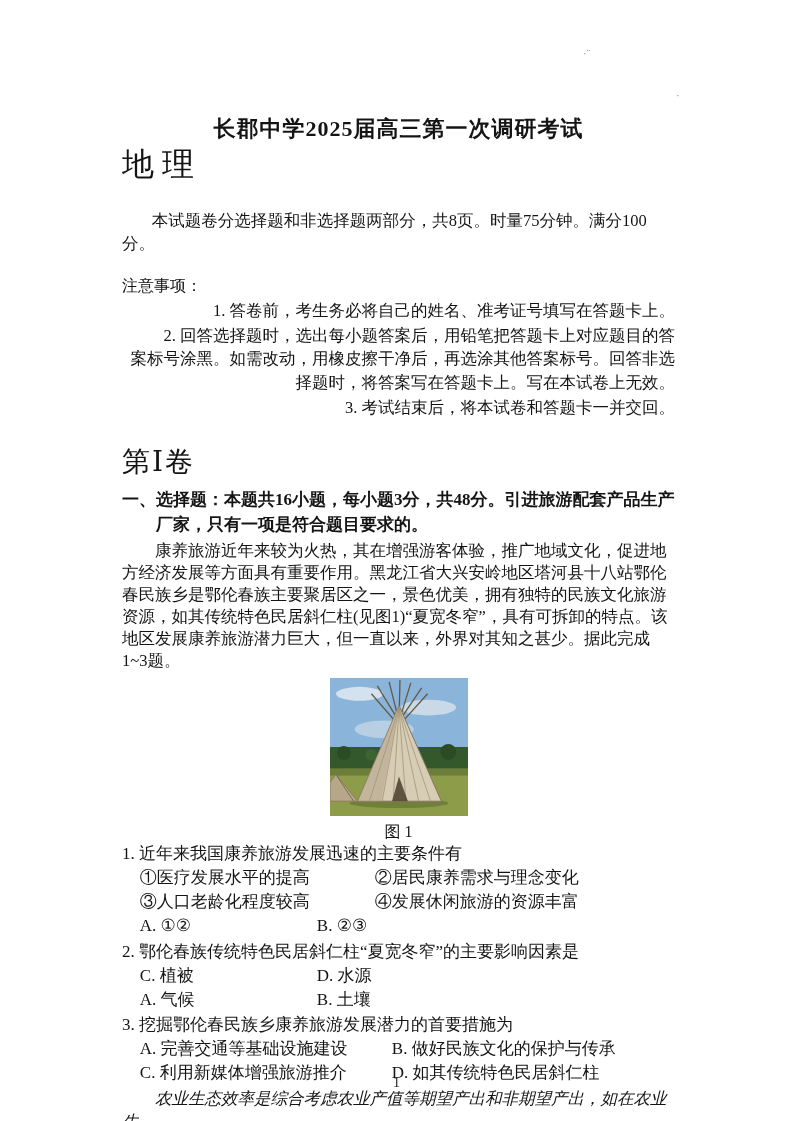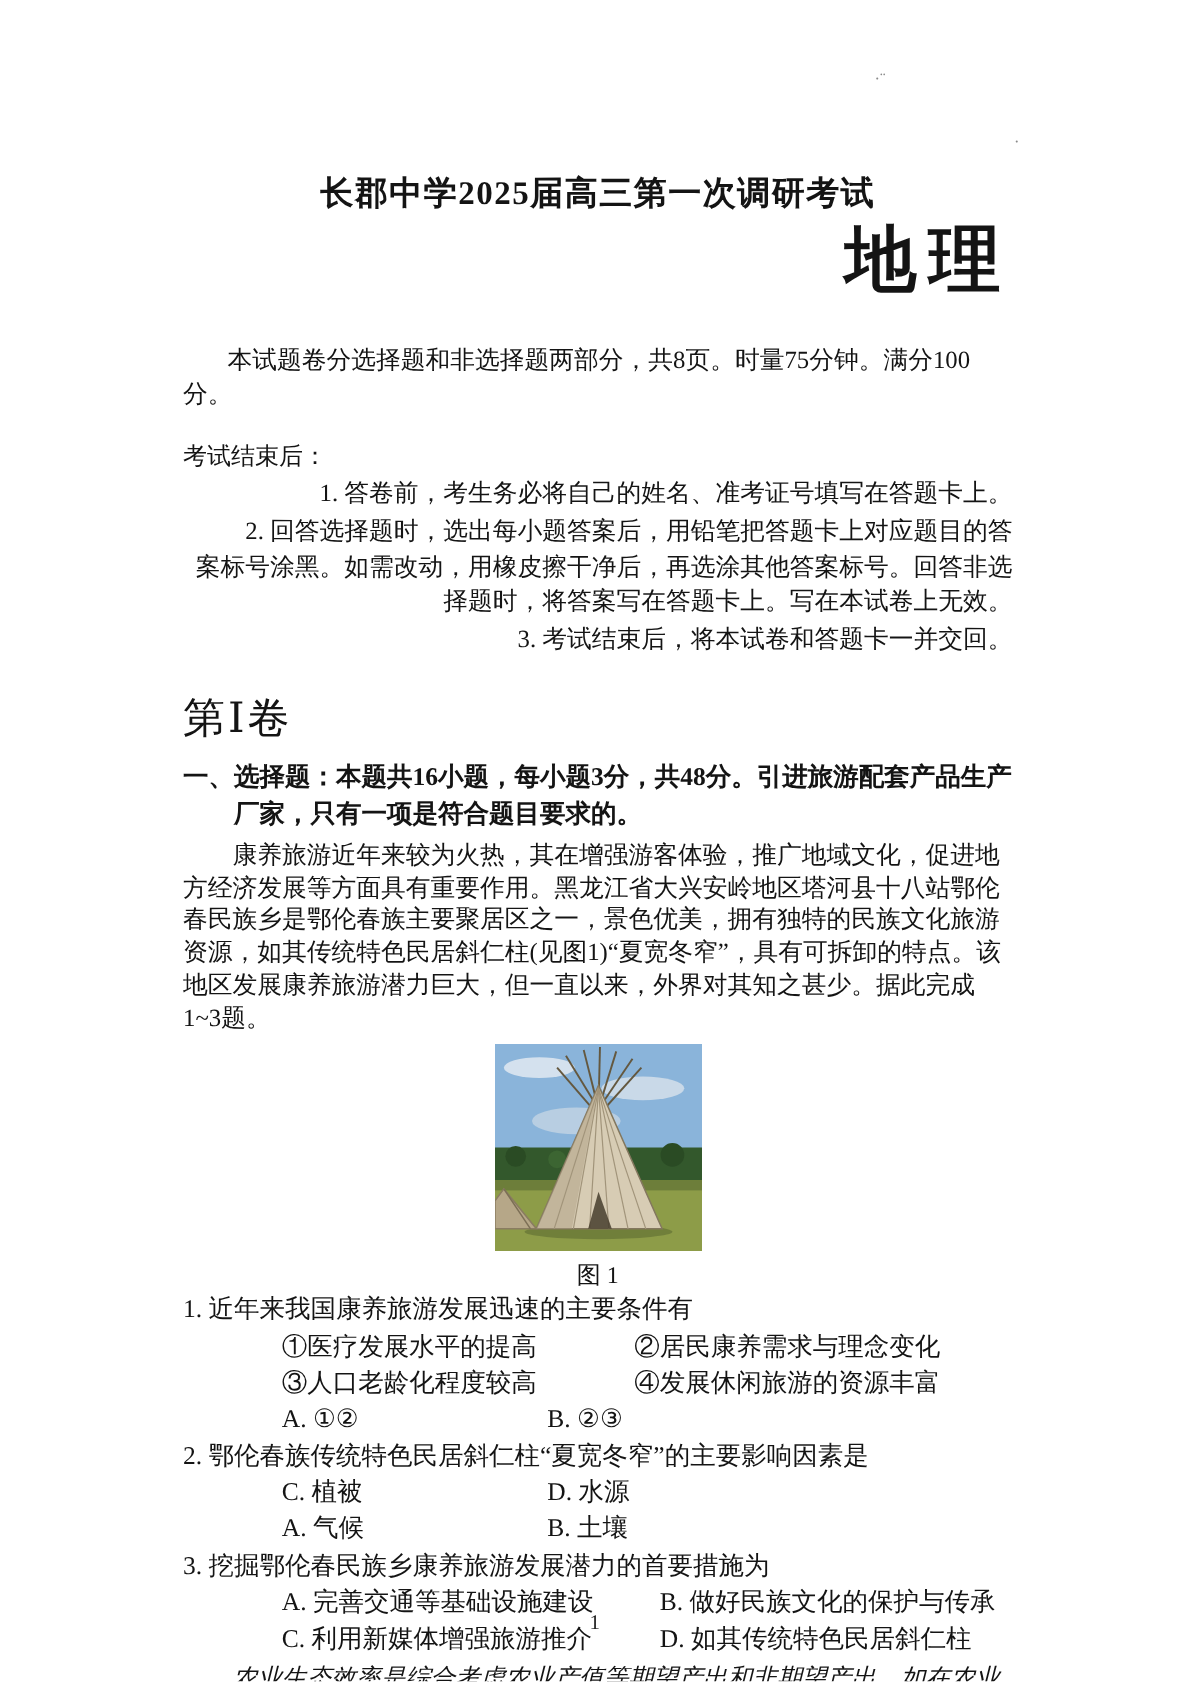--- a/index.html
+++ b/index.html
@@ -25,23 +25,23 @@
   .artifact.m2 { top: 90px; left: 676px; }
 
   .exam-title {
     text-align: center;
     font-size: 22px;
     font-weight: bold;
     letter-spacing: 1px;
     line-height: 1.2;
   }
   .subject-title {
-    text-align: right;
-    font-size: 48px;
-    font-weight: bold;
+    text-align: left;
+    font-size: 32px;
+    font-weight: normal;
     letter-spacing: 8px;
     line-height: 1.15;
     margin-top: 4px;
   }
   .intro-text {
     margin-top: 26px;
     font-size: 16.5px;
     text-indent: 1.8em;
     line-height: 1.4;
   }
@@ -85,21 +85,21 @@
   .figure-photo { display: inline-block; }
   .figure-caption {
     font-size: 16px;
     line-height: 1.2;
     margin-top: 2px;
     text-align: center;
   }
   .question-block { font-size: 17px; line-height: 1.42; }
   .q-stem { margin-top: 1px; }
   .q-rows { margin-left: 1.05em; }
-  .q-row { display: flex; margin-left: 48px; }
+  .q-row { display: flex; }
   .q-row .c-sub  { width: 235px; flex: none; }
   .q-row .c-opt  { width: 177px; flex: none; }
   .q-row .c-optw { width: 252px; flex: none; }
   .closing-text {
     margin-top: 3px;
     font-size: 16.5px;
     font-style: italic;
     line-height: 1.35;
     text-indent: 2em;
   }
@@ -119,21 +119,21 @@
 <div class="page">
 
   <span class="artifact m1">·¨</span>
   <span class="artifact m2">·</span>
 
   <div class="exam-title">长郡中学2025届高三第一次调研考试</div>
   <div class="subject-title">地理</div>
 
   <div class="intro-text">本试题卷分选择题和非选择题两部分，共8页。时量75分钟。满分100分。</div>
 
-  <div class="notice-title">考试结束后：</div>
+  <div class="notice-title">注意事项：</div>
   <div class="notice-item">1. 答卷前，考生务必将自己的姓名、准考证号填写在答题卡上。</div>
   <div class="notice-item">2. 回答选择题时，选出每小题答案后，用铅笔把答题卡上对应题目的答案标号涂黑。如需改动，用橡皮擦干净后，再选涂其他答案标号。回答非选择题时，将答案写在答题卡上。写在本试卷上无效。</div>
   <div class="notice-item">3. 考试结束后，将本试卷和答题卡一并交回。</div>
 
   <div class="part-title">第Ⅰ卷</div>
   <div class="section-heading">一、选择题：本题共16小题，每小题3分，共48分。引进旅游配套产品生产厂家，只有一项是符合题目要求的。</div>
 
   <div class="passage-text">康养旅游近年来较为火热，其在增强游客体验，推广地域文化，促进地方经济发展等方面具有重要作用。黑龙江省大兴安岭地区塔河县十八站鄂伦春民族乡是鄂伦春族主要聚居区之一，景色优美，拥有独特的民族文化旅游资源，如其传统特色民居斜仁柱(见图1)“夏宽冬窄”，具有可拆卸的特点。该地区发展康养旅游潜力巨大，但一直以来，外界对其知之甚少。据此完成1~3题。</div>
 
   <div class="figure-wrap">

